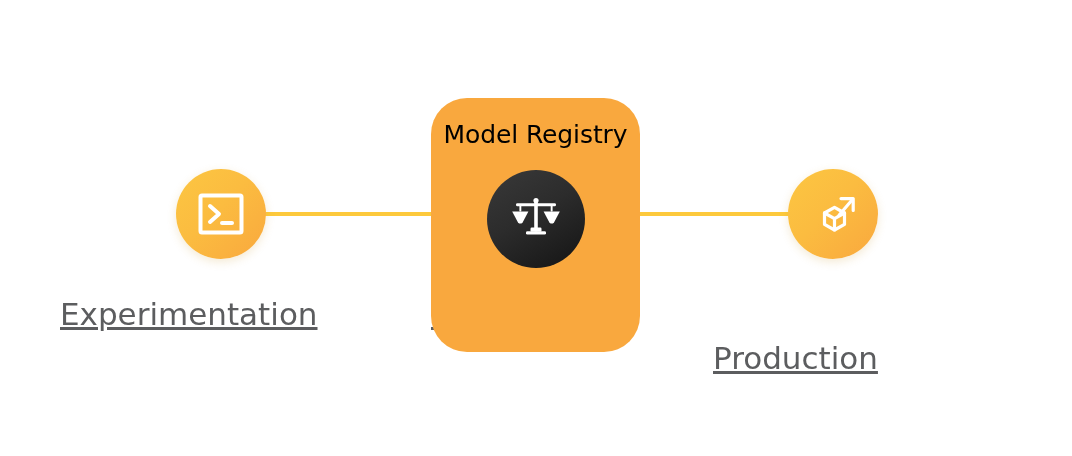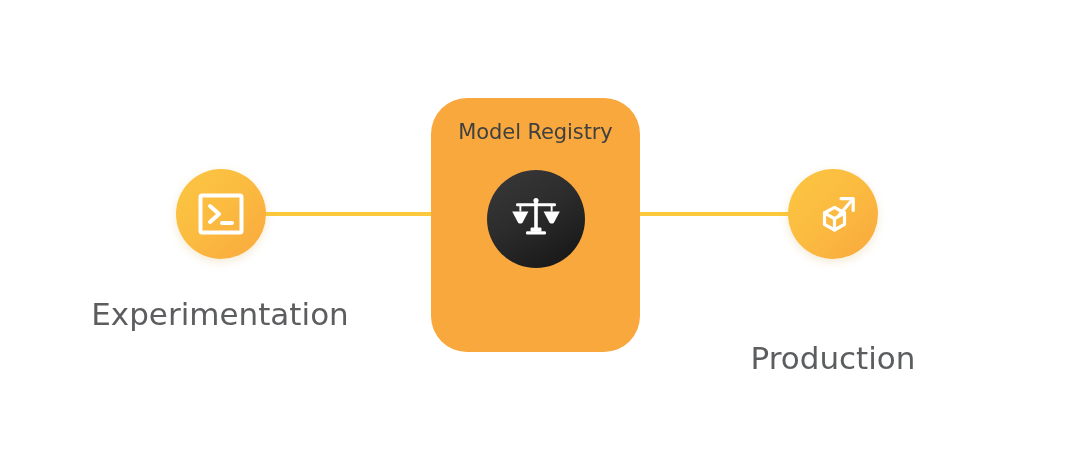--- a/index.html
+++ b/index.html
@@ -61,22 +61,22 @@
     border-radius: 36px;
     z-index: 2;
   }
 
   #model-registry-title {
     position: absolute;
     top: 22px;
     left: 0;
     width: 100%;
     text-align: center;
-    font-size: 21px;
-    color: #404040;
+    font-size: 25px;
+    color: #000000;
     letter-spacing: -0.1px;
     white-space: nowrap;
   }
 
   #registry-badge {
     position: absolute;
     left: 50%;
     top: 72px;
     margin-left: -49px;
     width: 98px;
@@ -89,21 +89,22 @@
     z-index: 4;
   }
 
   
   .stage-label {
     position: absolute;
     top: 296px;
     font-size: 31px;
     color: #5c5d5f;
     white-space: nowrap;
-    text-align: center;
+    text-align: left;
+    text-decoration: underline;
   }
   #label-experimentation { left: 60px;  width: 320px; }
   #label-staging         { left: 431px; width: 209px; color: #5e5f61; }
   #label-production      { left: 713px; width: 240px; margin-top: 44px; }
 </style>
 </head>
 <body>
 
 <div id="diagram">
 

